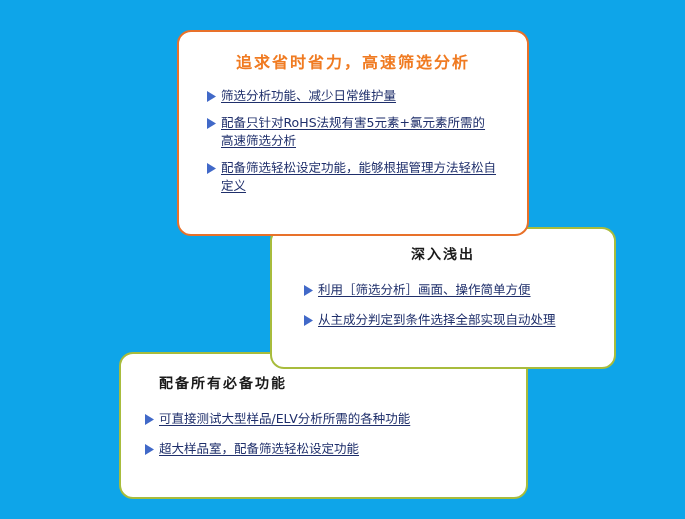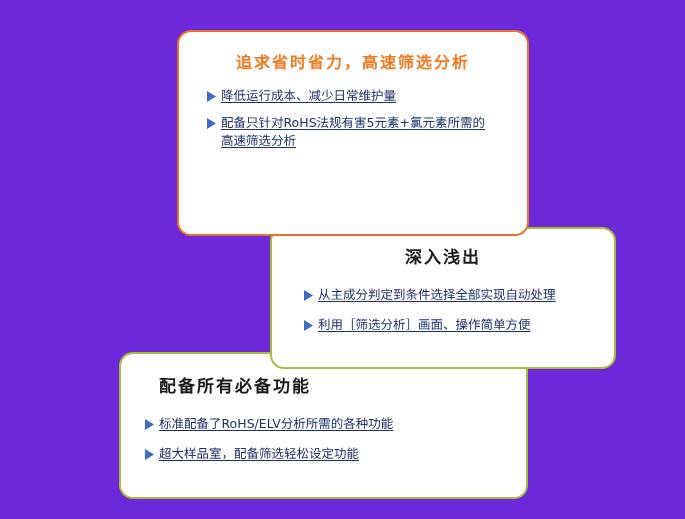--- a/index.html
+++ b/index.html
@@ -13,21 +13,21 @@
     background: #ffffff;
     font-family: "DejaVu Sans", "Liberation Sans", sans-serif;
     overflow: hidden;
     position: relative;
   }
 
   #canvas {
     position: relative;
     width: 685px;
     height: 519px;
-    background: #6d28d9;
+    background: #0ea5e9;
   }
 
   .panel {
     position: absolute;
     box-sizing: border-box;
     background: #ffffff;
     border-radius: 14px;
     border-style: solid;
     border-width: 2px;
   }
@@ -71,21 +71,21 @@
   }
 
   .title-orange {
     color: #F07B22;
     font-size: 16px;
     padding-top: 17px;
   }
 
   .title-dark {
     color: #1a1a1a;
-    font-size: 17px;
+    font-size: 14px;
     padding-top: 14px;
   }
 
   .bullet-list {
     list-style: none;
     margin: 0;
     padding: 0;
   }
 
   .bullet-item {
@@ -145,72 +145,80 @@
     <h2 class="panel-title title-orange">追求省时省力，高速筛选分析</h2>
 
     <ul class="bullet-list body-orange">
 
       <li class="bullet-item">
         <span class="bullet-marker">
           <svg width="9" height="11" viewBox="0 0 9 11" aria-hidden="true">
             <polygon points="0,0 9,5.5 0,11" fill="#4169C8"></polygon>
           </svg>
         </span>
-        <span class="bullet-text">降低运行成本、减少日常维护量</span>
+        <span class="bullet-text">筛选分析功能、减少日常维护量</span>
       </li>
 
       <li class="bullet-item">
         <span class="bullet-marker">
           <svg width="9" height="11" viewBox="0 0 9 11" aria-hidden="true">
             <polygon points="0,0 9,5.5 0,11" fill="#4169C8"></polygon>
           </svg>
         </span>
         <span class="bullet-text">配备只针对RoHS法规有害5元素+氯元素所需的 高速筛选分析</span>
       </li>
 
+      <li class="bullet-item">
+        <span class="bullet-marker">
+          <svg width="9" height="11" viewBox="0 0 9 11" aria-hidden="true">
+            <polygon points="0,0 9,5.5 0,11" fill="#4169C8"></polygon>
+          </svg>
+        </span>
+        <span class="bullet-text">配备筛选轻松设定功能，能够根据管理方法轻松自定义</span>
+      </li>
     </ul>
   </section>
 
   <section class="panel panel-green-mid">
     <h2 class="panel-title title-dark">深入浅出</h2>
 
     <ul class="bullet-list body-green-mid">
 
       <li class="bullet-item">
         <span class="bullet-marker">
           <svg width="9" height="11" viewBox="0 0 9 11" aria-hidden="true">
             <polygon points="0,0 9,5.5 0,11" fill="#4169C8"></polygon>
           </svg>
         </span>
+        <span class="bullet-text">利用［筛选分析］画面、操作简单方便</span>
+      </li>
+
+      <li class="bullet-item">
+        <span class="bullet-marker">
+          <svg width="9" height="11" viewBox="0 0 9 11" aria-hidden="true">
+            <polygon points="0,0 9,5.5 0,11" fill="#4169C8"></polygon>
+          </svg>
+        </span>
         <span class="bullet-text">从主成分判定到条件选择全部实现自动处理</span>
-      </li>
-
-      <li class="bullet-item">
-        <span class="bullet-marker">
-          <svg width="9" height="11" viewBox="0 0 9 11" aria-hidden="true">
-            <polygon points="0,0 9,5.5 0,11" fill="#4169C8"></polygon>
-          </svg>
-        </span>
-        <span class="bullet-text">利用［筛选分析］画面、操作简单方便</span>
       </li>
     </ul>
   </section>
 
   <section class="panel panel-green-bottom">
     <h2 class="panel-title title-dark title-green-bottom">配备所有必备功能</h2>
 
     <ul class="bullet-list body-green-bottom">
 
       <li class="bullet-item">
         <span class="bullet-marker">
           <svg width="9" height="11" viewBox="0 0 9 11" aria-hidden="true">
             <polygon points="0,0 9,5.5 0,11" fill="#4169C8"></polygon>
           </svg>
         </span>
-        <span class="bullet-text">标准配备了RoHS/ELV分析所需的各种功能</span>
+        <span class="bullet-text">可直接测试大型样品/ELV分析所需的各种功能</span>
       </li>
 
       <li class="bullet-item">
         <span class="bullet-marker">
           <svg width="9" height="11" viewBox="0 0 9 11" aria-hidden="true">
             <polygon points="0,0 9,5.5 0,11" fill="#4169C8"></polygon>
           </svg>
         </span>
         <span class="bullet-text">超大样品室，配备筛选轻松设定功能</span>
       </li>

